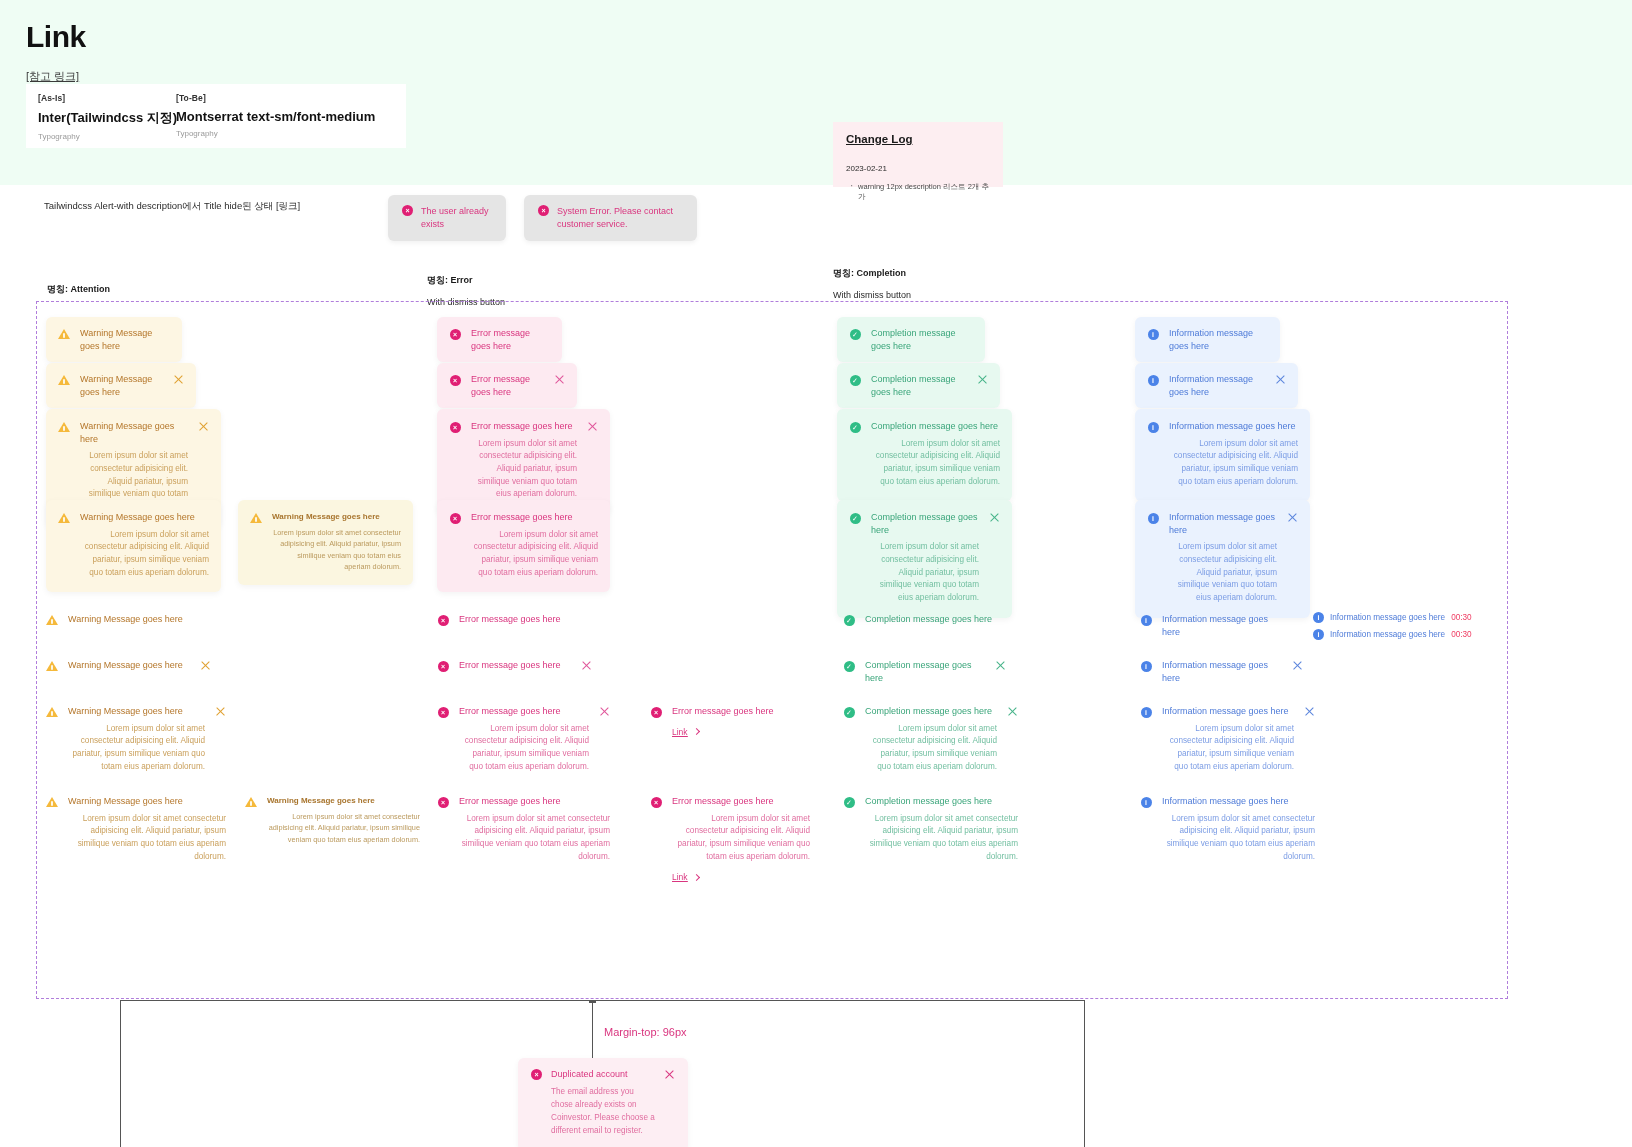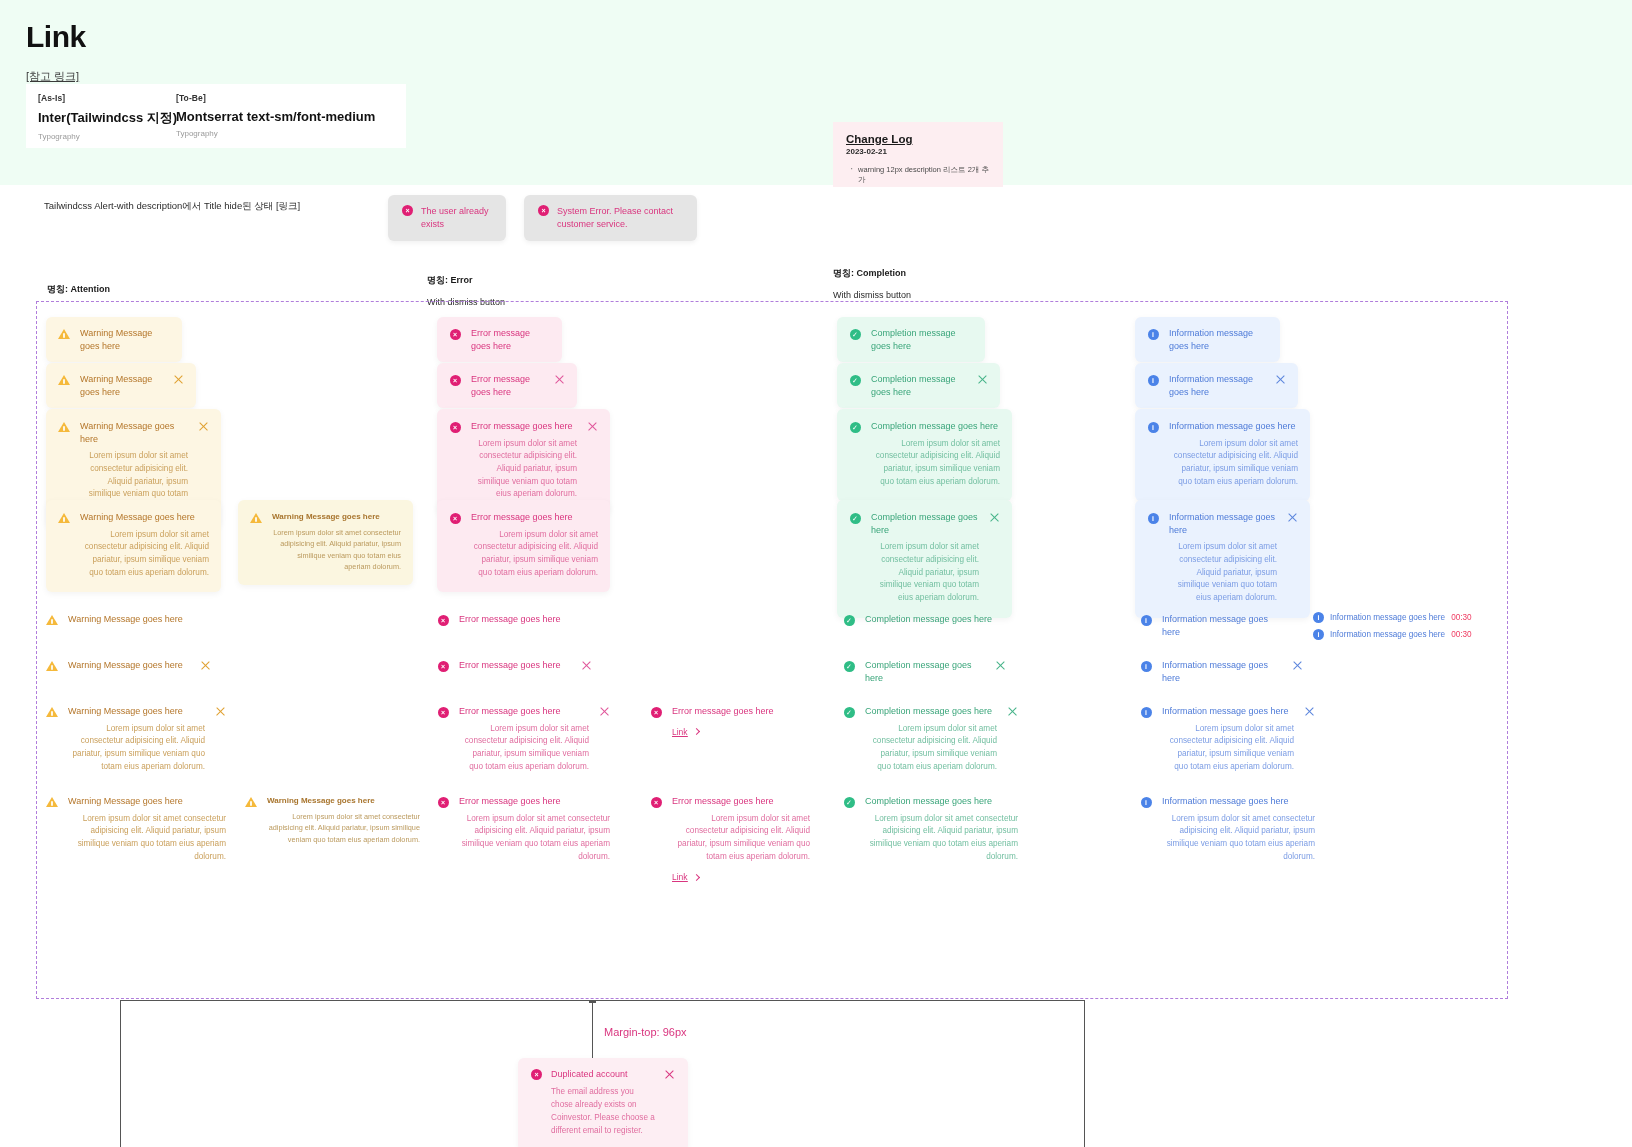--- a/index.html
+++ b/index.html
@@ -35,21 +35,21 @@
   .typo-tag { font-size: 8.5px; font-weight: 700; color: #333; letter-spacing: .1px; }
   .typo-main { font-size: 13px; font-weight: 700; color: #111; margin-top: 6px; white-space: nowrap; }
   .typo-sub { font-size: 8px; color: #9a9a9a; margin-top: 5px; }
 
   
   .changelog {
     position: absolute; left: 833px; top: 122px; width: 170px; height: 65px;
     background: #fdeef1; padding: 11px 13px;
   }
   .changelog-title { font-size: 11.5px; font-weight: 700; color: #1a1a1a; text-decoration: underline; }
-  .changelog-date { font-size: 8px; font-weight: 700; color: #2b2b2b; margin-top: 2px; }
+  .changelog-date { font-size: 8px; font-weight: 400; color: #2b2b2b; margin-top: 19px; }
   .changelog-list { margin-top: 9px; }
   .changelog-item { font-size: 7.5px; color: #4a4a4a; padding-left: 12px; position: relative; }
   .changelog-item::before {
     content: "·"; position: absolute; left: 4px; top: -2px; color: #7a7a7a; font-size: 10px;
   }
 
   
   .note {
     position: absolute; left: 44px; top: 200px;
     font-size: 9.5px; color: #2b2b2b;

